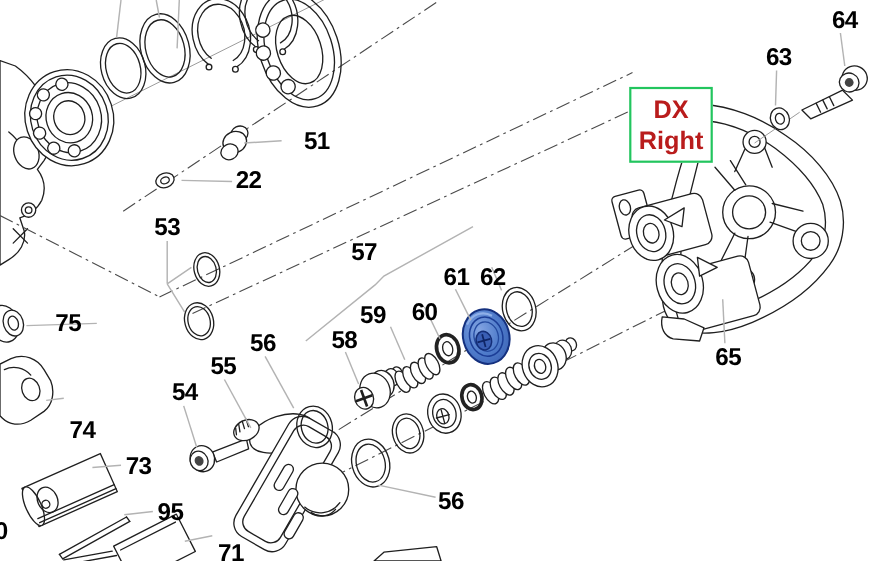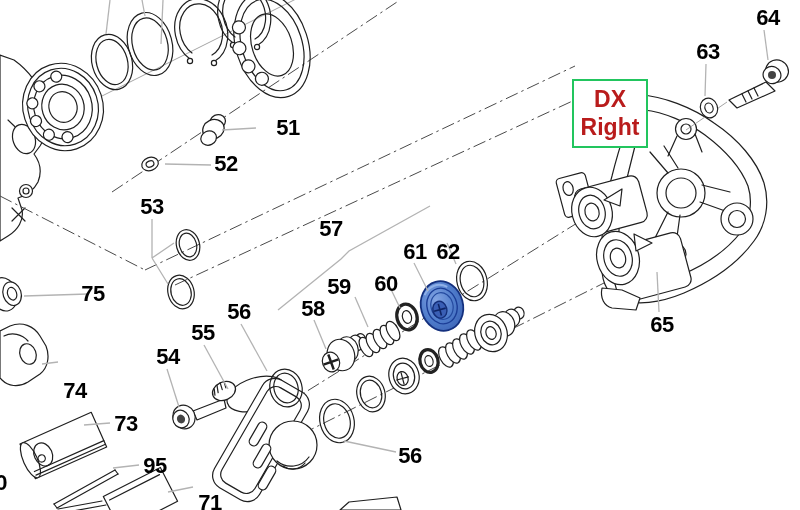--- a/index.html
+++ b/index.html
@@ -332,23 +332,23 @@
   </g>
 </svg>
 
 <div id="dx-box">
   <span>DX</span>
   <span>Right</span>
 </div>
 
 <div id="labels-layer">
       <div class="part-label" style="left: 288px; top: 128px;">51</div>
-      <div class="part-label" style="left: 226px; top: 164px;">52</div>
+      <div class="part-label" style="left: 226px; top: 164px;">22</div>
       <div class="part-label" style="left: 152px; top: 207px;">53</div>
-      <div class="part-label" style="left: 93px; top: 294px;">75</div>
+      <div class="part-label" style="left: 62px; top: 294px;">75</div>
       <div class="part-label" style="left: 75px; top: 362px; margin-top: 29px;">74</div>
       <div class="part-label" style="left: 126px; top: 424px;">73</div>
       <div class="part-label" style="left: 155px; top: 466px;">95</div>
       <div class="part-label" style="left: 210px; top: 489px; margin-top: 14px;">71</div>
       <div class="part-label" style="left: 1px; top: 483px;">0</div>
       <div class="part-label" style="left: 168px; top: 357px;">54</div>
       <div class="part-label" style="left: 203px; top: 333px;">55</div>
       <div class="part-label" style="left: 239px; top: 312px;">56</div>
       <div class="part-label" style="left: 331px; top: 229px; text-align: right;">57</div>
       <div class="part-label" style="left: 313px; top: 309px;">58</div>

